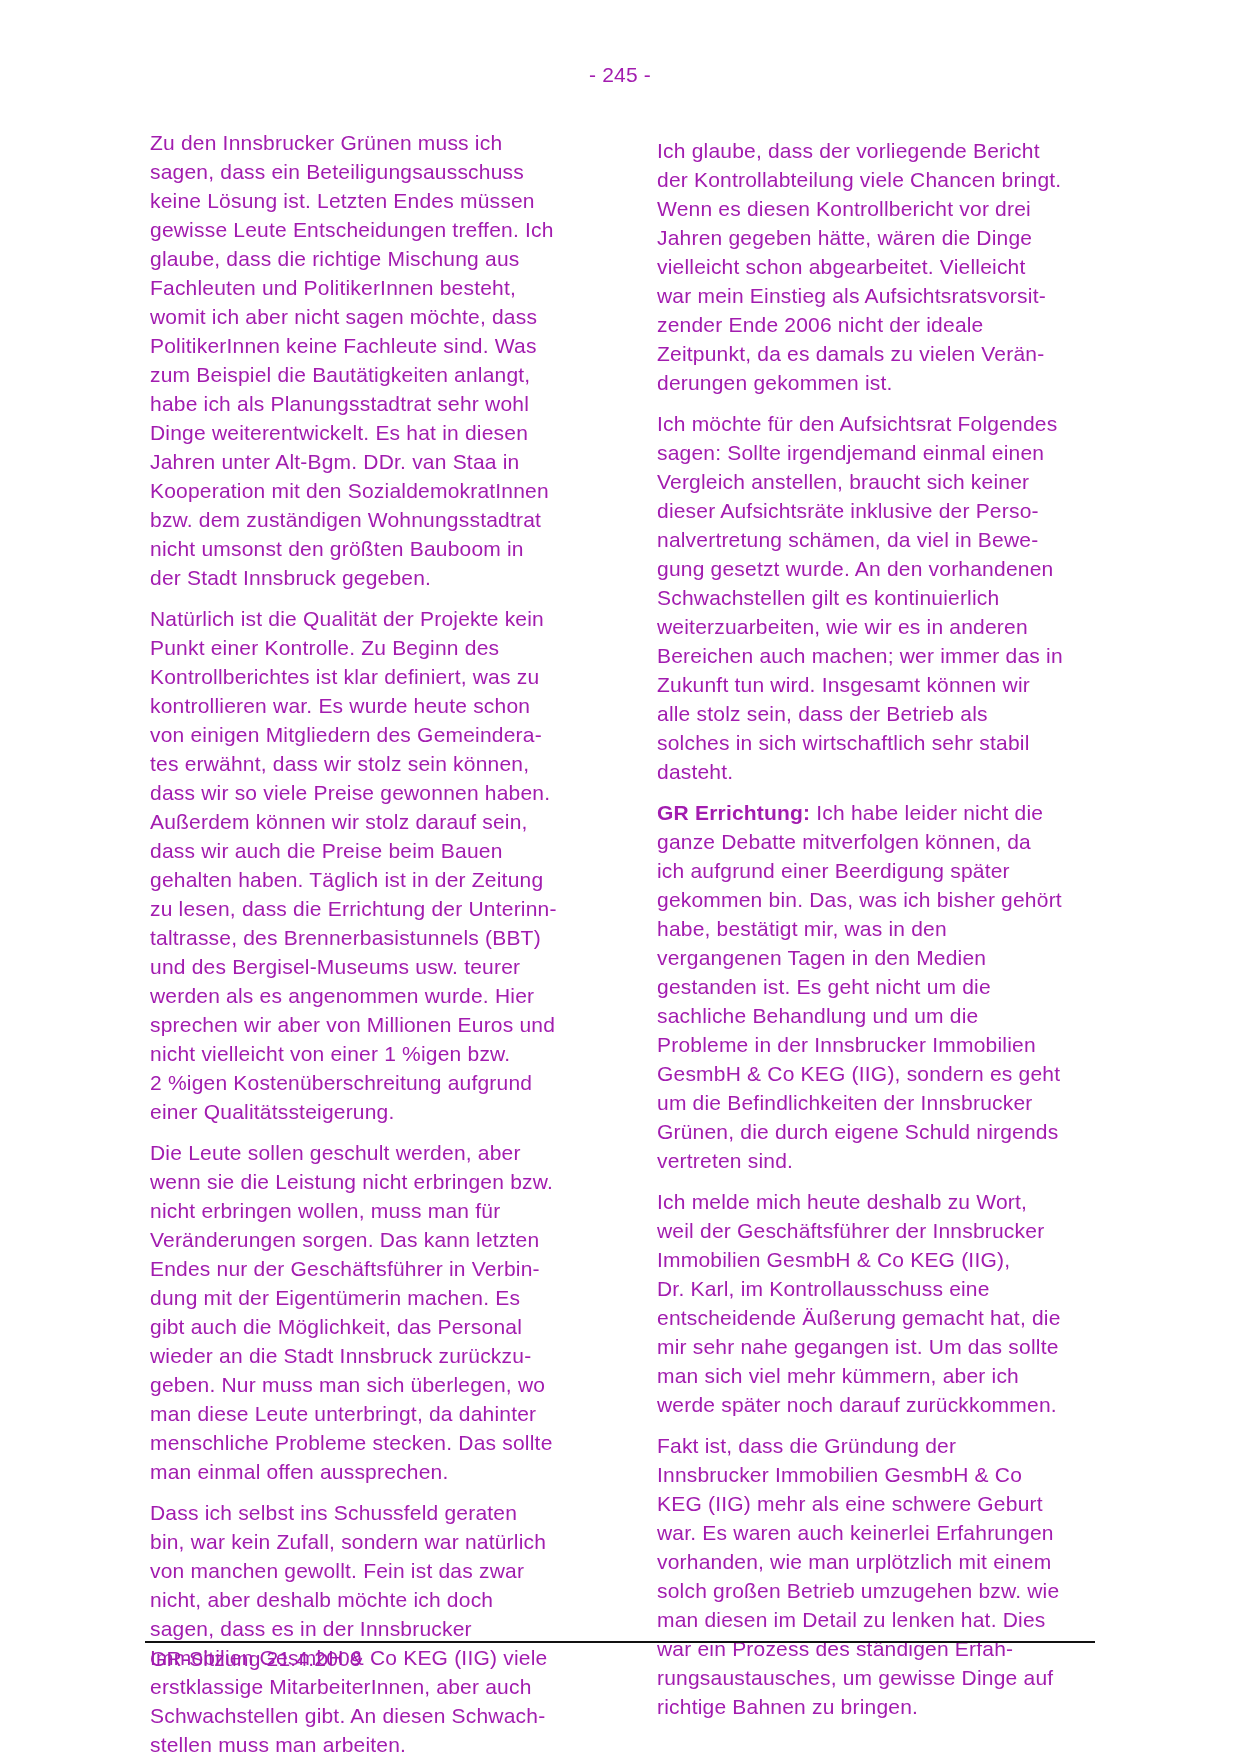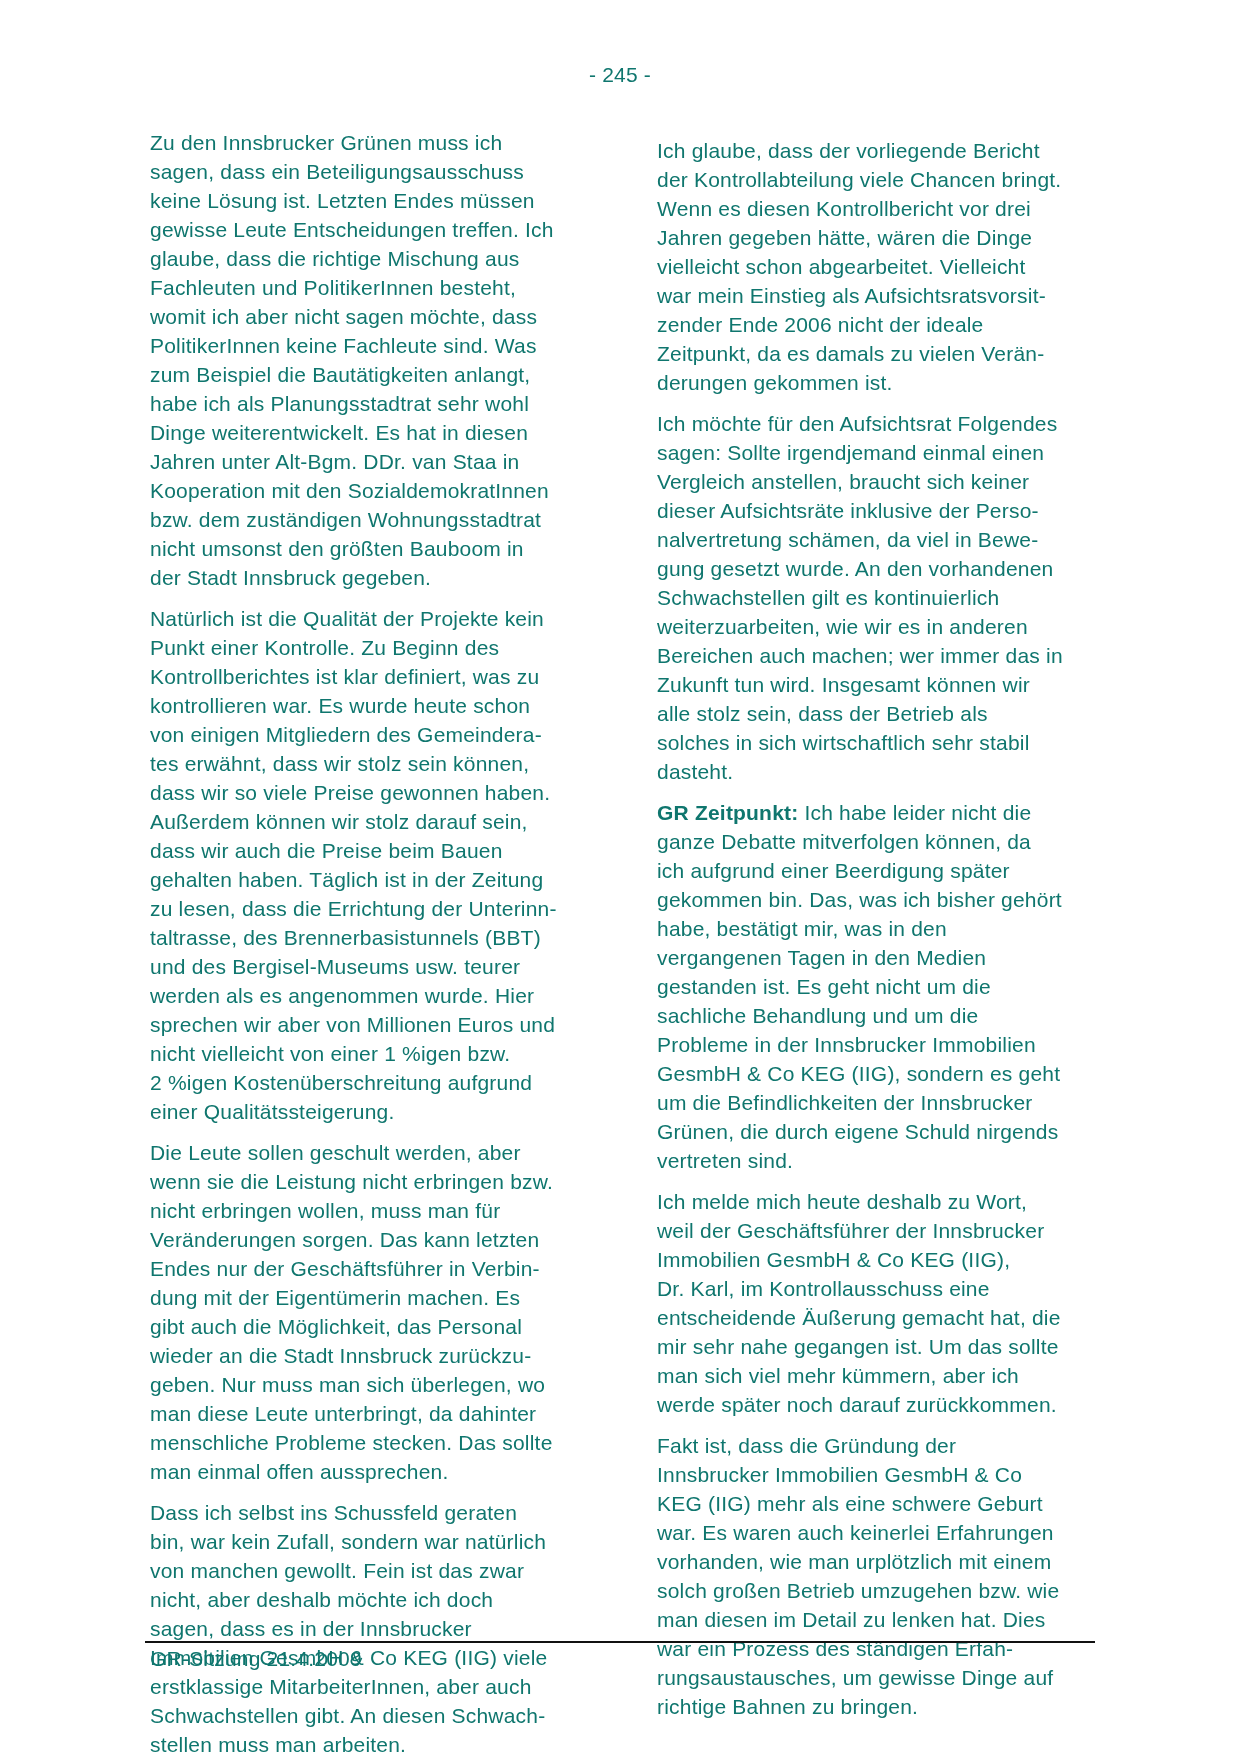--- a/index.html
+++ b/index.html
@@ -6,21 +6,21 @@
     margin: 0;
     padding: 0;
     background: #e8e8e8;
   }
   .sheet {
     position: relative;
     width: 1240px;
     height: 1755px;
     margin: 0 auto;
     background: #ffffff;
-    color: #0f766e;
+    color: #a21caf;
     font-family: "Liberation Sans", sans-serif;
     overflow: hidden;
   }
   .pagenum {
     position: absolute;
     top: 63px;
     left: 0;
     width: 1240px;
     text-align: center;
     font-size: 21px;
@@ -137,21 +137,21 @@
 dieser Aufsichtsräte inklusive der Perso-
 nalvertretung schämen, da viel in Bewe-
 gung gesetzt wurde. An den vorhandenen
 Schwachstellen gilt es kontinuierlich
 weiterzuarbeiten, wie wir es in anderen
 Bereichen auch machen; wer immer das in
 Zukunft tun wird. Insgesamt können wir
 alle stolz sein, dass der Betrieb als
 solches in sich wirtschaftlich sehr stabil
 dasteht.</p>
-    <p><b>GR Zeitpunkt:</b><span> Ich habe leider nicht die
+    <p><b>GR Errichtung:</b><span> Ich habe leider nicht die
 ganze Debatte mitverfolgen können, da
 ich aufgrund einer Beerdigung später
 gekommen bin. Das, was ich bisher gehört
 habe, bestätigt mir, was in den
 vergangenen Tagen in den Medien
 gestanden ist. Es geht nicht um die
 sachliche Behandlung und um die
 Probleme in der Innsbrucker Immobilien
 GesmbH &amp; Co KEG (IIG), sondern es geht
 um die Befindlichkeiten der Innsbrucker

